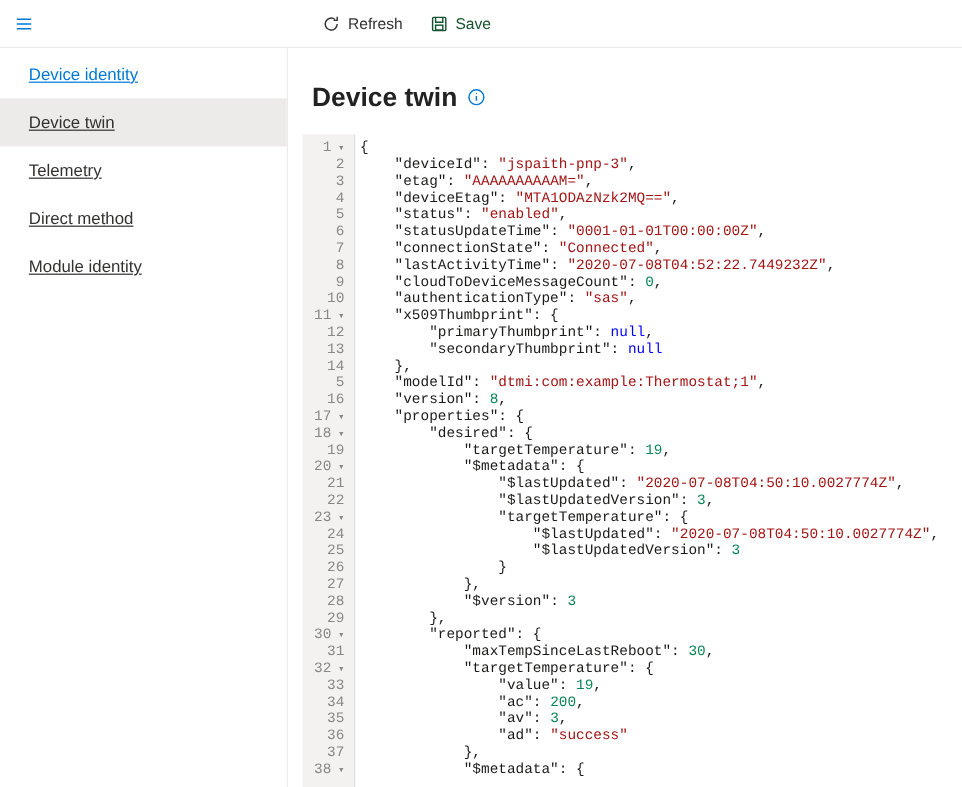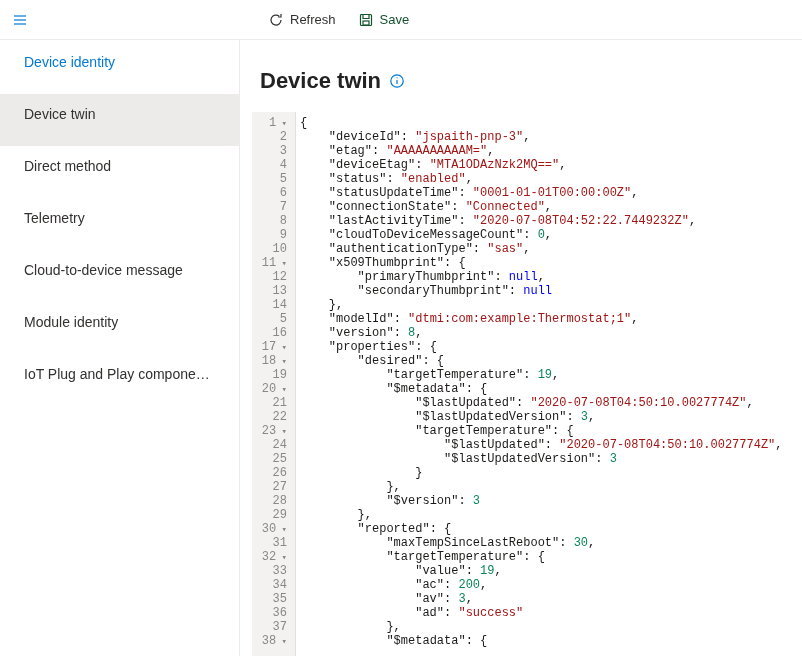--- a/index.html
+++ b/index.html
@@ -53,27 +53,28 @@
     flex: 1;
     display: flex;
     min-height: 0;
   }
   .sidebar {
     width: 240px;
     border-right: 1px solid #edebe9;
     padding-top: 2px;
   }
   .side-item {
-    padding: 12px 16px 24px 24px;
+    padding: 12px 16px 12px 24px;
     font-size: 14px;
     color: #323130;
     cursor: pointer;
     white-space: nowrap;
     overflow: hidden;
     text-overflow: ellipsis;
+    text-decoration: underline;
   }
   .side-item.link { color: #0078d4; }
   .side-item.active { background: #edebe9; font-weight: 400; }
   .main {
     flex: 1;
     display: flex;
     flex-direction: column;
     min-width: 0;
   }
   .page-header {
@@ -154,25 +155,23 @@
       </svg>
       <span>Save</span>
     </button>
   </div>
 </div>
 
 <div class="body-row">
   <div class="sidebar">
     <div class="side-item link">Device identity</div>
     <div class="side-item active">Device twin</div>
+    <div class="side-item">Telemetry</div>
     <div class="side-item">Direct method</div>
-    <div class="side-item">Telemetry</div>
-    <div class="side-item">Cloud-to-device message</div>
     <div class="side-item">Module identity</div>
-    <div class="side-item">IoT Plug and Play compone…</div>
   </div>
 
   <div class="main">
     <div class="page-header">
       <h1 class="page-title">Device twin</h1>
       <span class="info-icon">
         <svg viewBox="0 0 16 16" fill="none" stroke="currentColor" stroke-width="1.2">
           <circle cx="8" cy="8" r="6.2"></circle>
             <line x1="8" y1="7" x2="8" y2="11"></line>
             <circle cx="8" cy="4.8" r="0.6" fill="currentColor" stroke="none"></circle>

